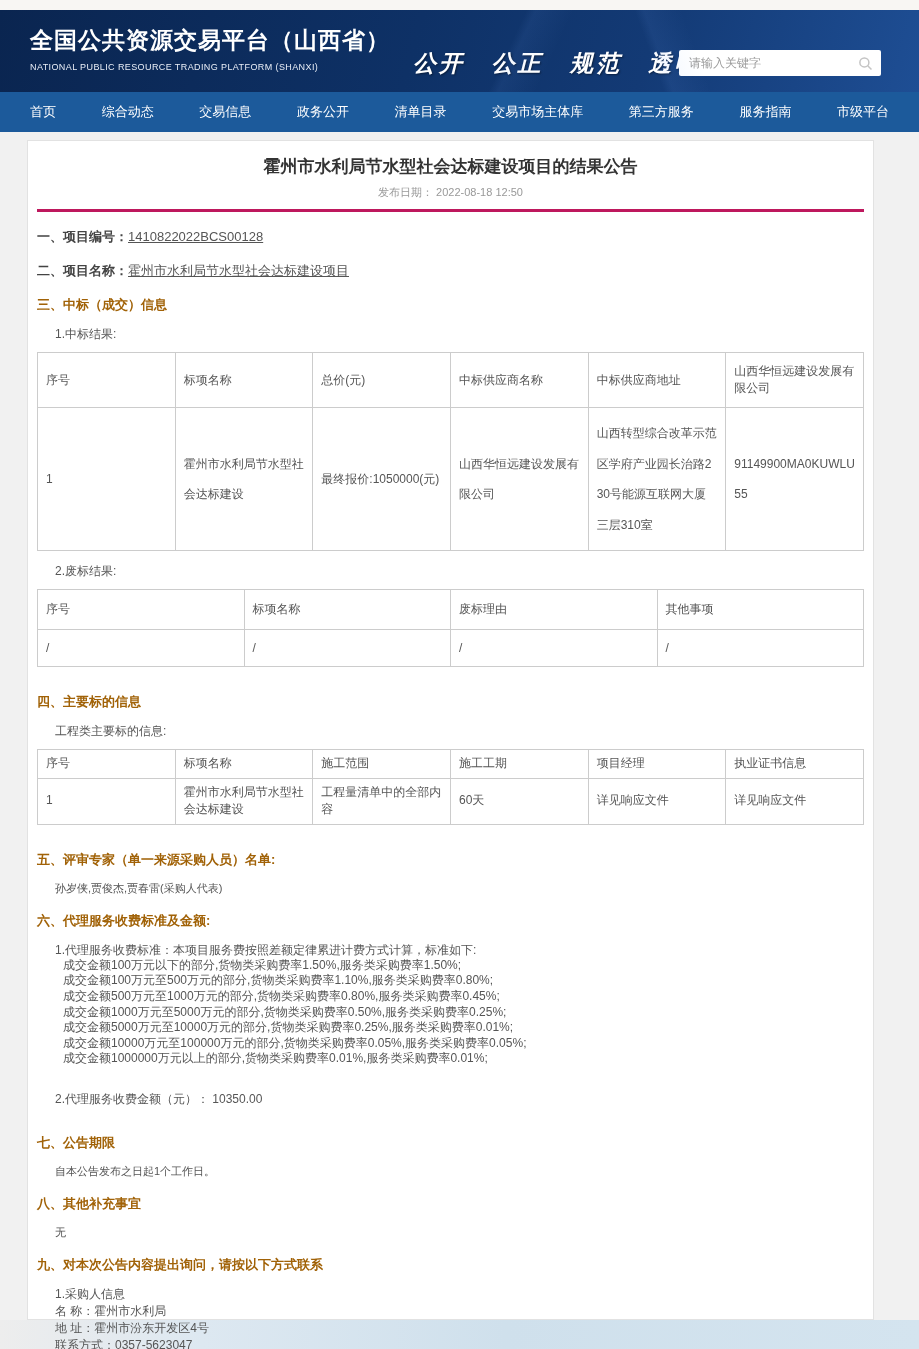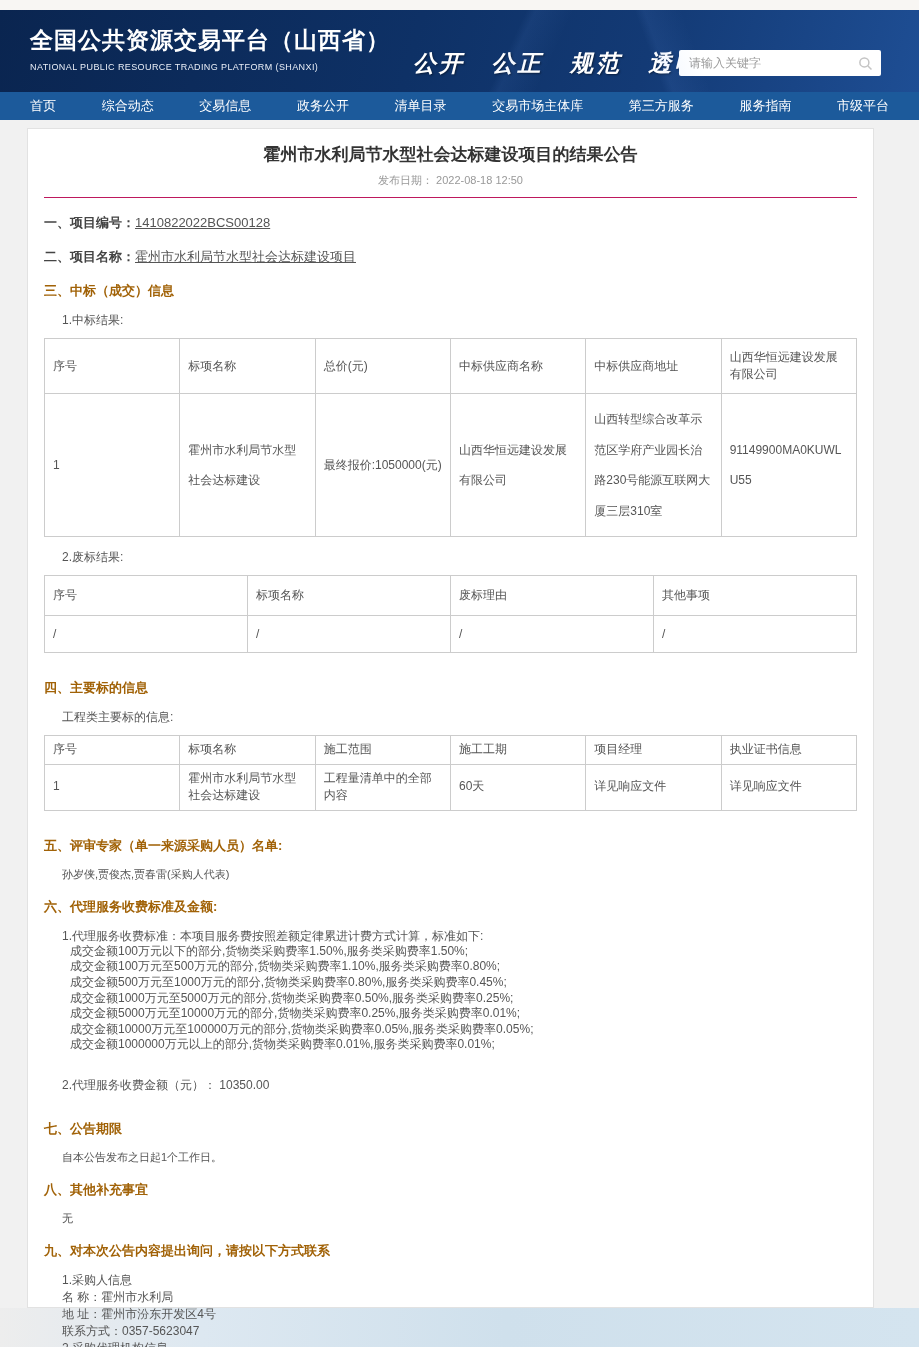--- a/index.html
+++ b/index.html
@@ -41,37 +41,37 @@
     display:flex;align-items:center;padding:0 8px;box-sizing:border-box;
   }
   .search-box input{
     flex:1;border:none;outline:none;font-size:12px;color:#333;
     font-family:"Liberation Sans",sans-serif;background:transparent;min-width:0;
   }
   .search-box input::placeholder{color:#9a9a9a;}
   .search-icon{width:15px;height:15px;flex:0 0 auto;cursor:pointer;}
   
   .nav{
-    height:28px;background:#1c5a9b;
+    height:40px;background:#1c5a9b;
     display:flex;align-items:center;justify-content:space-between;
     padding:0 30px;
   }
   .nav-item{color:#fff;font-size:13px;cursor:pointer;white-space:nowrap;}
   
   .page{background:#f1f1f1;padding:8px 45px 0 27px;}
   .card{
     background:#fff;border:1px solid #e2e2e2;
     height:1180px;box-sizing:border-box;
     display:flex;flex-direction:column;
-    padding:0 16px;
+    padding:0 9px;
   }
   .doc-title{margin-top:14px;text-align:center;font-size:17px;font-weight:bold;color:#333;}
   .doc-date{
     text-align:center;font-size:11px;color:#999;
-    margin-top:7px;padding-bottom:9px;border-bottom:1px solid #be185d;
+    margin-top:7px;padding-bottom:9px;border-bottom:3px solid #be185d;
   }
   .sec-heading{font-size:13px;font-weight:bold;color:#a16207;margin:16px 0 0 0;}
   .sec-label-line{font-size:13px;color:#444;margin:16px 0 0 0;}
   .sec-label-line .lbl{font-weight:bold;}
   .sec-label-line .val{font-weight:normal;color:#555;text-decoration:underline;}
   .sec-sub{font-size:12px;color:#555;margin:12px 0 0 18px;}
   .sec-body{font-size:11px;color:#555;margin:12px 0 0 18px;}
   table{width:100%;border-collapse:collapse;margin-top:9px;table-layout:fixed;}
   th,td{
     border:1px solid #ccc;font-size:12px;color:#555;font-weight:normal;

